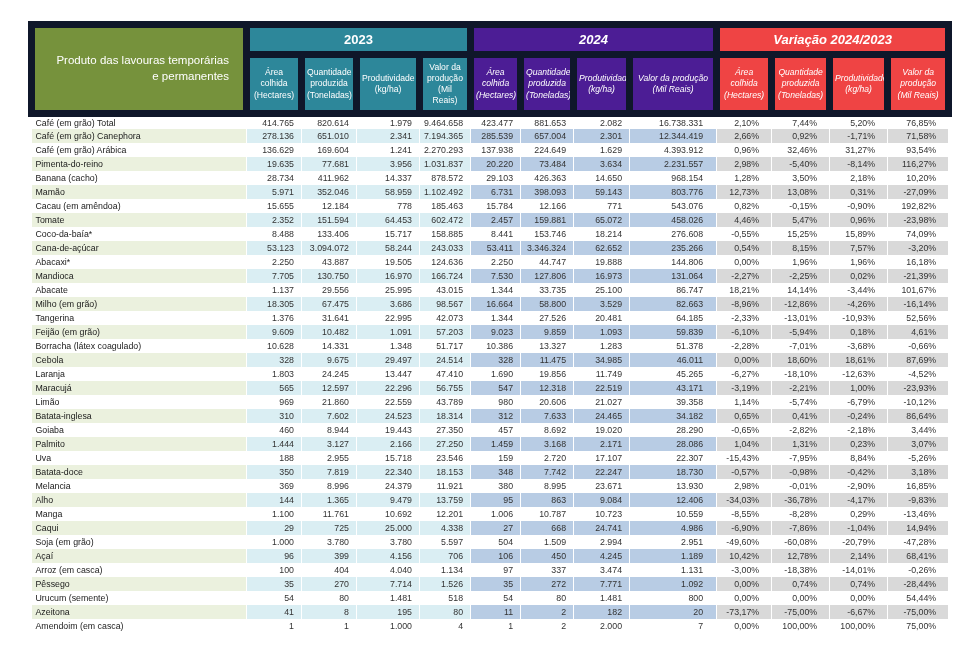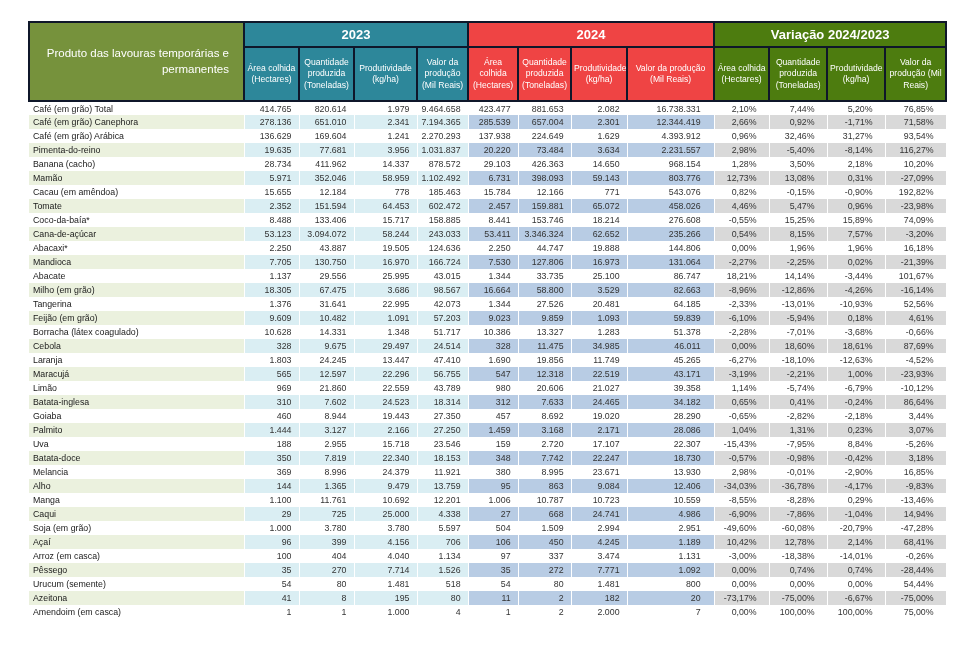--- a/index.html
+++ b/index.html
@@ -1,25 +1,25 @@
 <!DOCTYPE html>
 <html><head>
 <meta charset="utf-8">
 <style>
   html,body{margin:0;padding:0;background:#ffffff;}
   body{font-family:"Liberation Sans",sans-serif;width:953px;height:667px;overflow:hidden;}
   .wrap{margin:21px 0 0 28px;width:917px;}
   table{border-collapse:collapse;table-layout:fixed;width:917px;}
   th,td{margin:0;overflow:hidden;white-space:nowrap;}
   
-  th{border:2px solid #0f172a;font-weight:normal;margin-top:40px;}
+  th{border:7px solid #0f172a;font-weight:normal;margin-top:40px;}
   .h-product{background:#76923C;color:#ffffff;font-size:11.5px;text-align:right;vertical-align:middle;white-space:normal;line-height:1.35;padding:0 14px;}
   .g23{background:#2D879A;}
-  .g24{background:#ef4444;}
-  .gvar{background:#4d7c0f;}
+  .g24{background:#4c1d95;font-style:italic;}
+  .gvar{background:#ef4444;font-style:italic;}
   .group-lbl{color:#ffffff;font-size:13px;font-weight:bold;text-align:center;height:21px;}
   .sub{color:#ffffff;font-size:8.6px;text-align:center;vertical-align:middle;white-space:normal;line-height:1.3;height:52px;padding:0 2px;}
   
   tbody tr{height:14px;margin-left:30px;}
   td{font-size:8.8px;color:#333333;border-right:1px solid #ffffff;}
   td.c-name{color:#1a1a1a;text-align:left;padding-left:4px;}
   td.num{text-align:right;}
   td.c-23{padding-right:7px;}
   td.c-24{padding-right:7px;}
   td.c-24v{padding-right:13px;}

